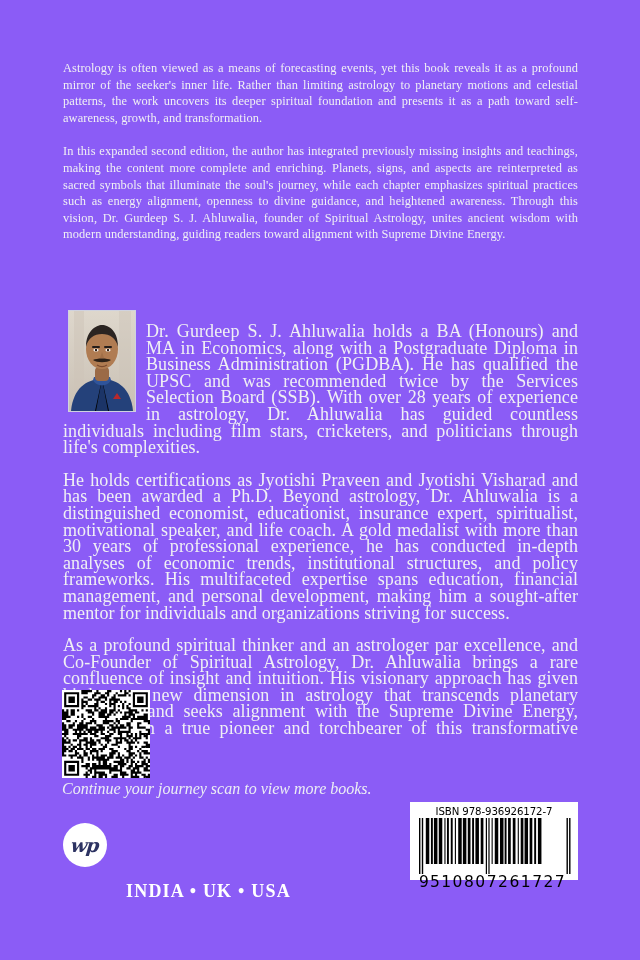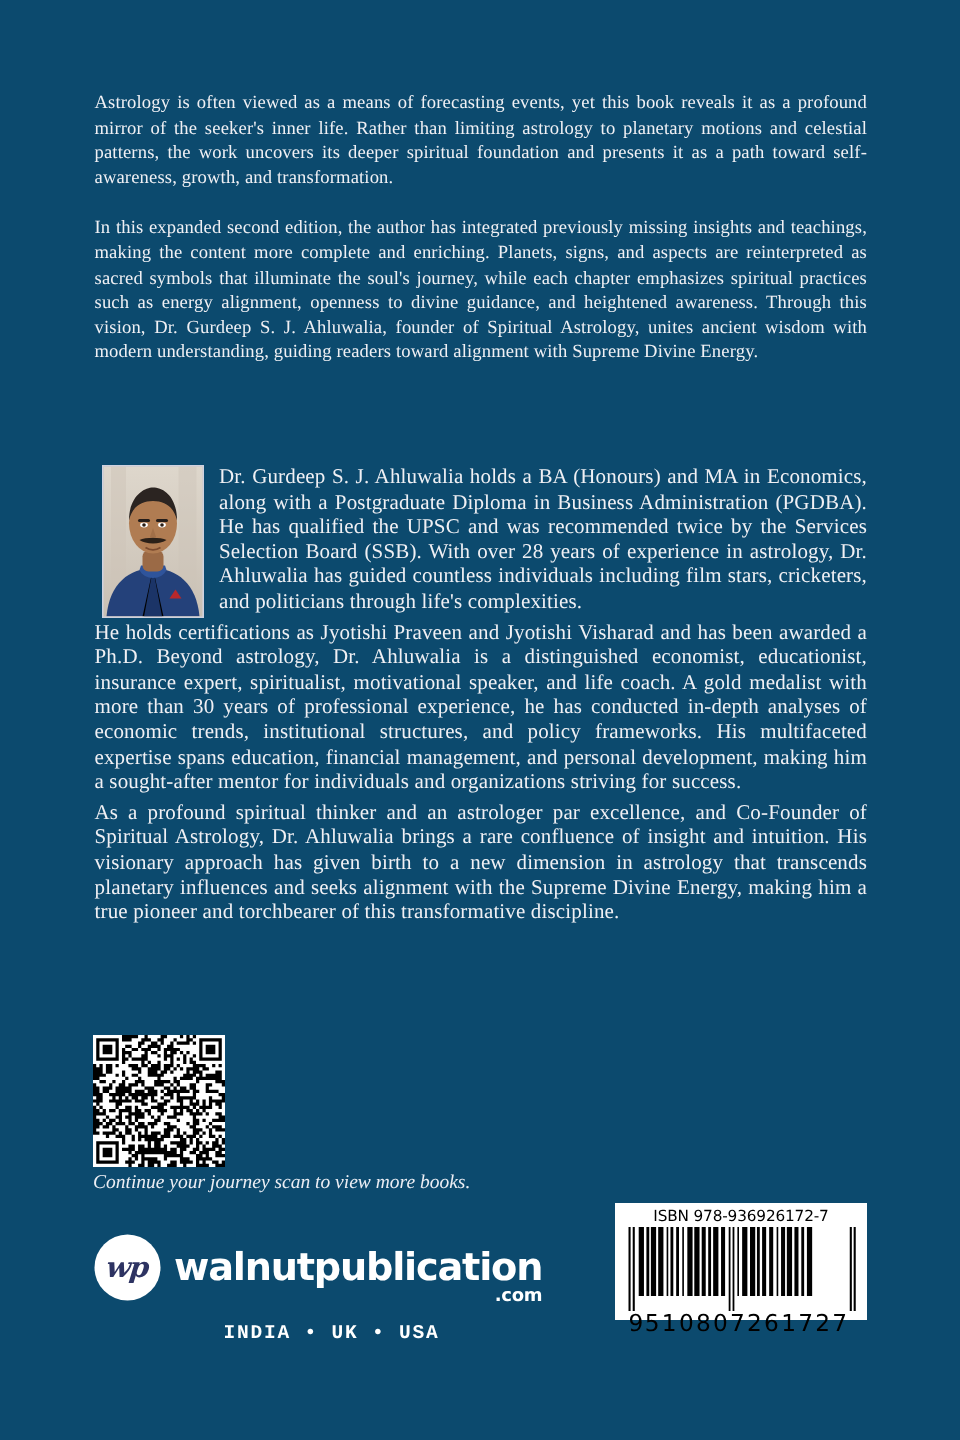--- a/index.html
+++ b/index.html
@@ -12,21 +12,21 @@
     width: 640px;
     height: 960px;
     overflow: hidden;
     font-family: "Liberation Serif", "DejaVu Serif", serif;
     color: #f2f2f5;
   }
   .cover {
     position: relative;
     width: 640px;
     height: 960px;
-    background: #0c4a6e;
+    background: #8b5cf6;
     box-sizing: border-box;
   }
 
   
   .content {
     position: absolute;
     left: 63px;
     top: 60px;
     width: 515px;
   }
@@ -53,22 +53,22 @@
     width: 66px;
     height: 100px;
     margin: 3px 10px 2px 5px;
     border: 1px solid #cfd2e0;
     overflow: hidden;
     position: relative;
     background: #cfc7bd;
   }
   .author-photo svg { display: block; width: 100%; height: 100%; }
   .author-block p {
-    margin: 4px 0 0 0;
-    font-size: 14px;
+    margin: 16px 0 0 0;
+    font-size: 18px;
     line-height: 16.6px;
     text-align: justify;
     text-justify: inter-word;
     color: #f0f0f4;
     letter-spacing: .1px;
   }
 
   
   .contact {
     position: absolute;
@@ -92,21 +92,21 @@
     background: #ffffff;
     padding: 0;
     box-sizing: border-box;
   }
   .qr-wrap svg { display: block; }
   .qr-caption {
     position: absolute;
     left: 62px;
     top: 780px;
     font-style: italic;
-    font-size: 13px;
+    font-size: 16px;
     color: #eceef4;
     white-space: nowrap;
   }
 
   
   .publisher {
     position: absolute;
     left: 63px;
     top: 823px;
     width: 300px;
@@ -150,24 +150,24 @@
     right: 0;
     bottom: -12px;
     font-family: "DejaVu Sans", "Liberation Sans", sans-serif;
     font-weight: 700;
     font-size: 12px;
     color: #ffffff;
     letter-spacing: -0.2px;
   }
   .pub-countries {
     margin-top: 14px;
-    margin-left: 86px;
-    font-family: Liberation Mono, monospace;
+    margin-left: 63px;
+    font-family: Liberation Serif, serif;
     font-weight: 700;
-    font-size: 13px;
+    font-size: 18px;
     letter-spacing: 1.2px;
     color: #ffffff;
   }
 
   
   .barcode-box {
     position: absolute;
     left: 410px;
     top: 802px;
     width: 168px;
@@ -272,24 +272,20 @@
         </g>
     </svg>
   </div>
   <div class="qr-caption">Continue your journey scan to view more books.</div>
 
   <div class="publisher">
     <div class="pub-row">
       <div class="pub-mark">
         <span>wp</span>
       </div>
-      <div class="pub-name-wrap">
-        <span class="pub-name">walnutpublication</span>
-        <span class="pub-dotcom">.com</span>
-      </div>
     </div>
     <div class="pub-countries">INDIA  •  UK  •  USA</div>
   </div>
 
   <div class="barcode-box">
     <div class="isbn-text">ISBN 978-936926172-7</div>
     <svg class="bars" id="bars-svg" width="154" height="56" viewBox="0 0 154 56" aria-hidden="true">
       <rect width="154" height="56" fill="#ffffff"></rect>
       <g id="bar-lines" fill="#000000">
           <path d="M2.00 0h1.40v56h-1.40zM4.80 0h1.40v56h-1.40zM8.80 0h3.50v46h-3.50zM13.94 0h1.90v46h-1.90zM16.92 0h3.50v46h-3.50zM21.79 0h3.50v46h-3.50zM27.41 0h1.10v46h-1.10zM29.98 0h1.90v46h-1.90zM33.78 0h1.90v46h-1.90zM37.85 0h1.10v46h-1.10zM41.22 0h3.50v46h-3.50zM45.86 0h3.50v46h-3.50zM50.79 0h2.70v46h-2.70zM55.14 0h1.90v46h-1.90zM58.43 0h3.50v46h-3.50zM63.70 0h2.70v46h-2.70zM68.79 0h1.20v56h-1.20zM71.39 0h1.20v56h-1.20zM74.59 0h1.10v46h-1.10zM77.76 0h3.50v46h-3.50zM82.99 0h3.50v46h-3.50zM87.63 0h1.90v46h-1.90zM91.07 0h2.70v46h-2.70zM95.78 0h2.70v46h-2.70zM100.74 0h1.10v46h-1.10zM103.70 0h2.70v46h-2.70zM107.55 0h3.50v46h-3.50zM112.62 0h2.70v46h-2.70zM117.20 0h1.90v46h-1.90zM120.94 0h3.50v46h-3.50zM149.50 0h1.40v56h-1.40zM152.10 0h1.40v56h-1.40z" fill="#000"></path>

